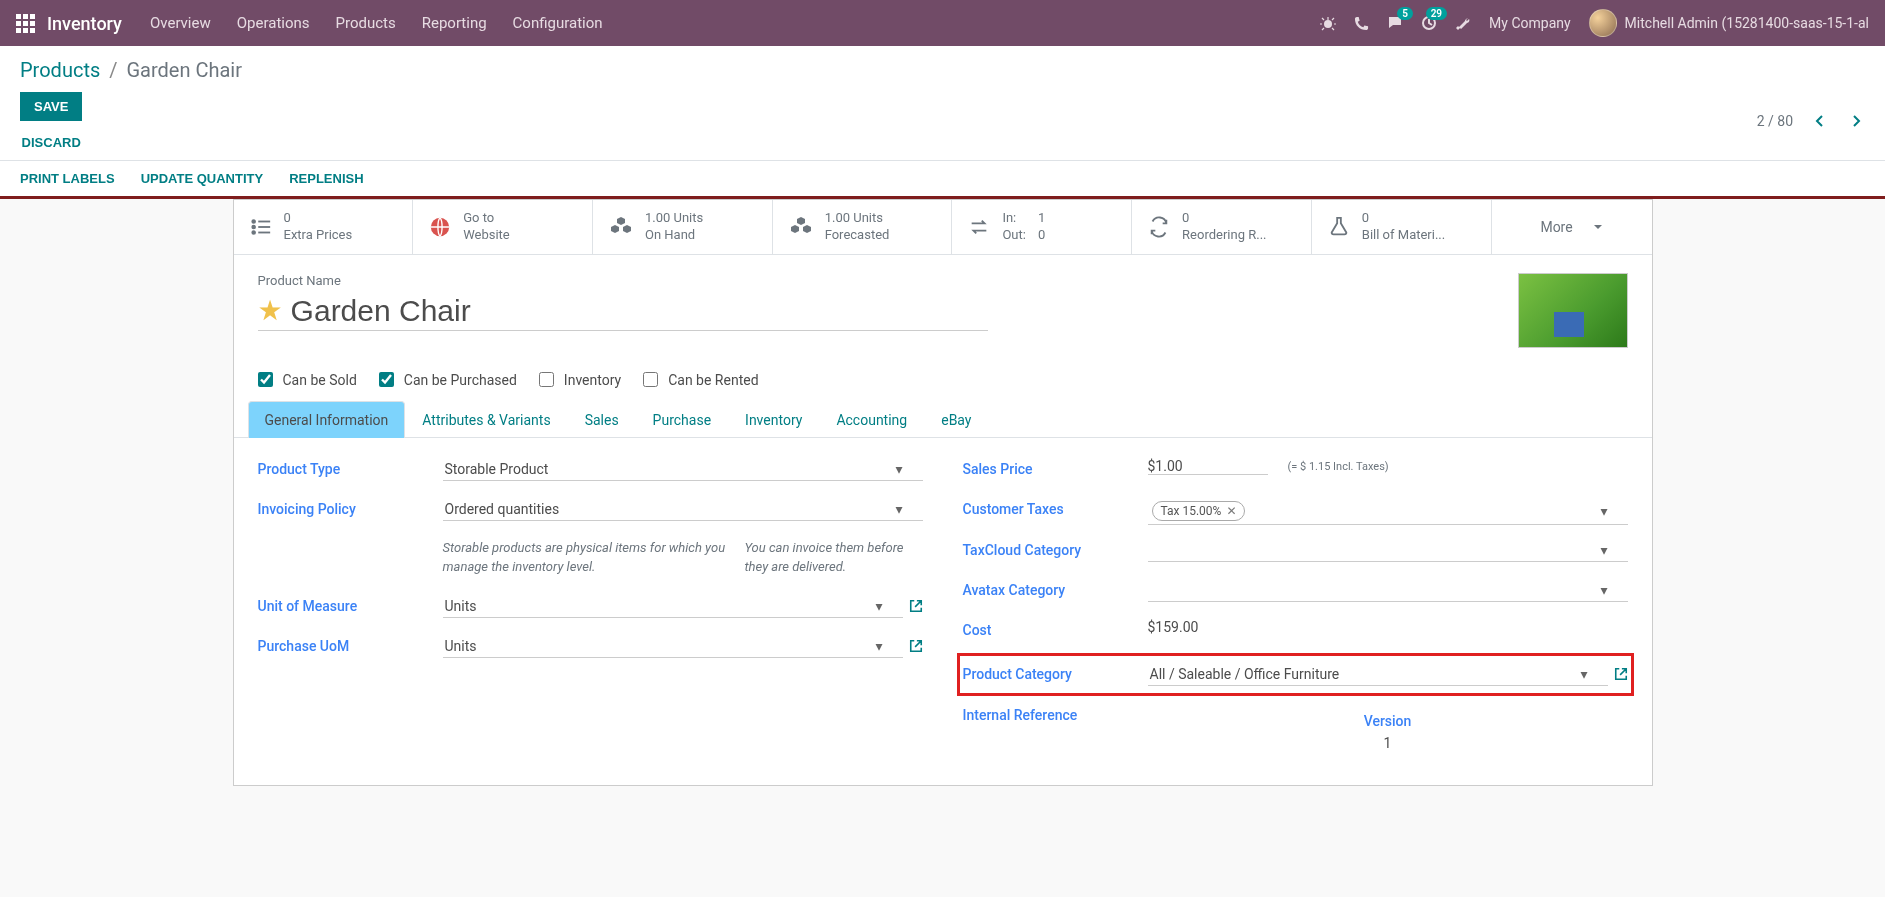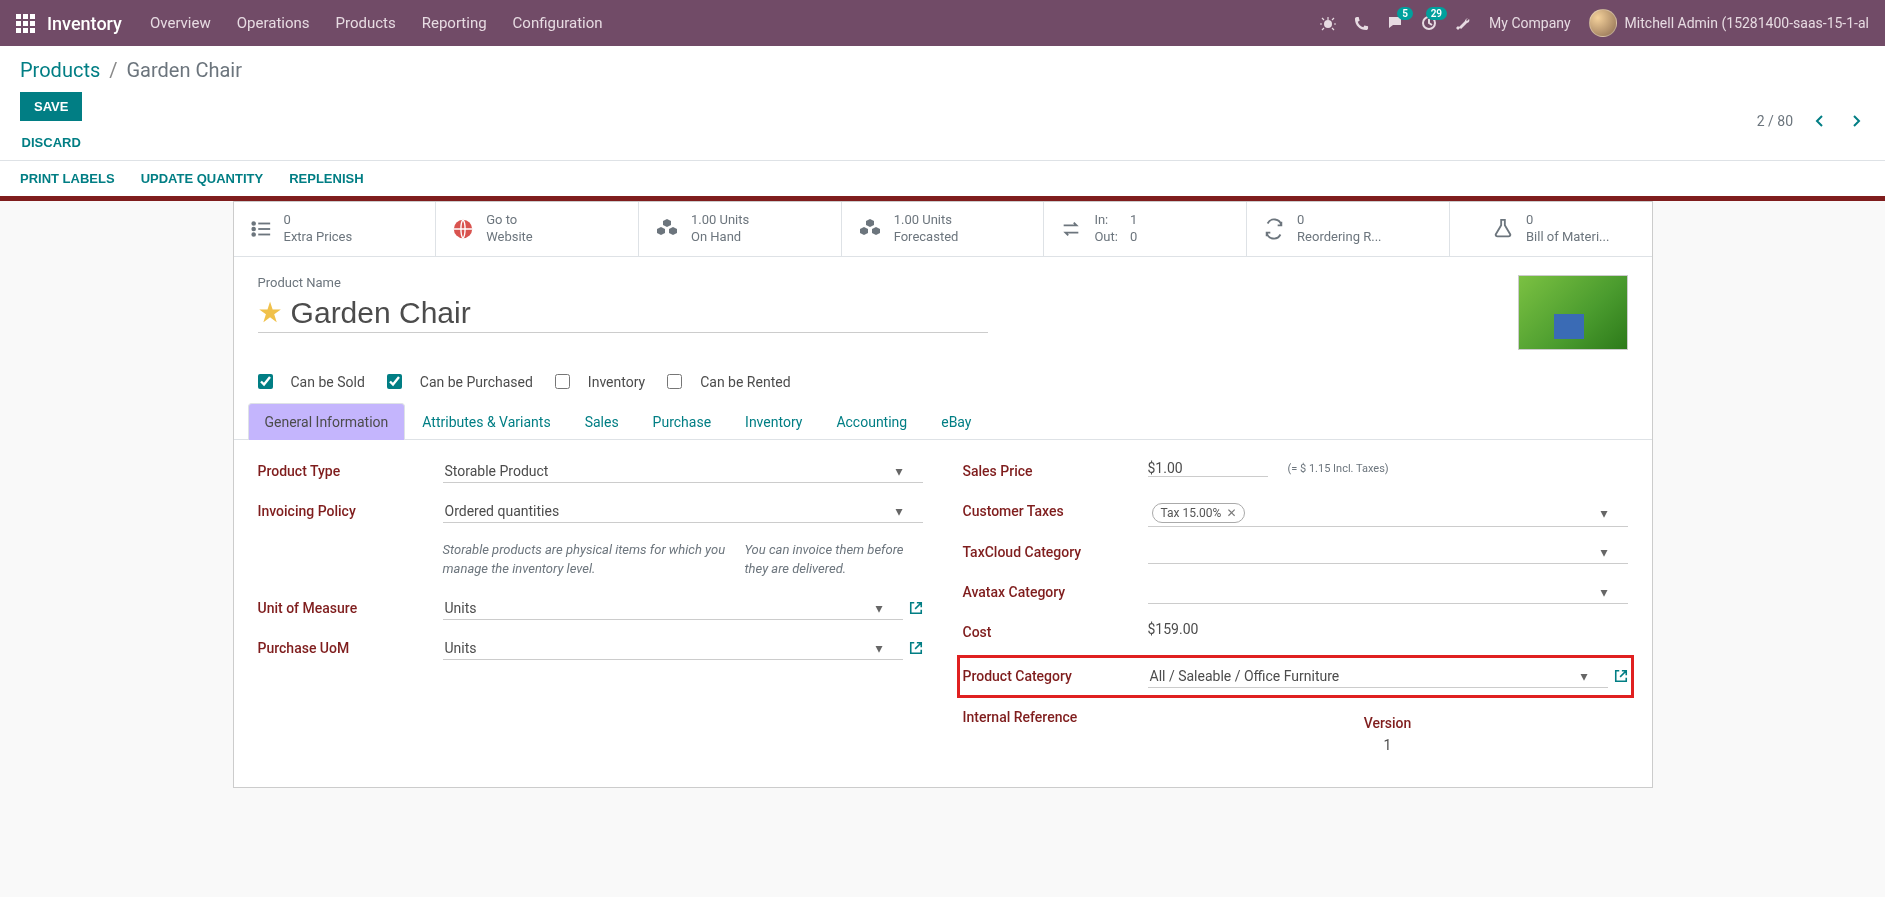--- a/index.html
+++ b/index.html
@@ -26,21 +26,21 @@
 .breadcrumb .sep { color: #888; margin: 0 4px; }
 .breadcrumb .current { color: #6c757d; }
 .cp-row { display:flex; justify-content:space-between; align-items:center; padding-bottom:10px; }
 .cp-left { display:flex; gap: 14px; align-items:center;flex-direction:column; }
 .btn-save { background:#017e84; color:#fff; border:none; padding: 7px 14px; font-weight:600; font-size:13px; cursor:pointer; }
 .btn-discard { background:none; border:none; color:#017e84; font-weight:600; font-size:13px; cursor:pointer; }
 .cp-right { display:flex; align-items:center; gap: 18px; color:#6c757d; }
 .pager-arrow { cursor:pointer; color:#017e84; font-size:16px; padding: 0 4px;}
 
 
-.status-bar { background:#fff; padding: 10px 20px; border-bottom:5px solid #7f1d1d; display:flex; gap: 26px; }
+.status-bar { background:#fff; padding: 10px 20px; border-bottom:3px solid #7f1d1d; display:flex; gap: 26px; }
 .status-bar button { background:none; border:none; color:#017e84; font-weight:600; font-size:13px; cursor:pointer; }
 
 
 .sheet-wrap { display:flex; justify-content:center; padding: 0; }
 .sheet { width: 1420px; max-width: 95%; background:#fff; border:1px solid #ccc; margin-top: 0; }
 
 
 .btn-box { display:flex; border-bottom:1px solid #dee2e6; flex-wrap:wrap; }
 .stat-btn { display:flex; align-items:center; gap:12px; padding: 10px 16px; border-right:1px solid #dee2e6; min-width: 160px; cursor:pointer; color:#6c757d; flex:1; }
 .stat-btn:last-child { border-right:none; justify-content:center; }
@@ -54,33 +54,33 @@
 .title-left { flex:1; }
 .field-label { color:#6c757d; font-size:13px; margin-bottom:4px; }
 .title-row { display:flex; align-items:center; gap:8px; border-bottom:1px solid #ccc; width: 730px; }
 .star-icon { color:#f0c14b; font-size:28px; cursor:pointer; }
 .title-input { border:none; font-size:30px; color:#4c4c4c; outline:none; width:100%; padding:2px 0;}
 .product-img { width:110px; height:75px; background: linear-gradient(135deg,#7bc142 0%, #4a9b2e 60%, #2d7a1a 100%); border:1px solid #ccc; position:relative; cursor:pointer; }
 .product-img::after { content:""; position:absolute; bottom:10px; left:35px; width:30px; height:25px; background:#3a6bb5; }
 
 
 .options-row { display:flex; gap:22px; padding: 18px 24px 12px 24px; }
-.opt { display:flex; align-items:center; gap:18px; font-size:14px; cursor:pointer; }
+.opt { display:flex; align-items:center; gap:10px; font-size:14px; cursor:pointer; }
 .opt input { width:15px; height:15px; accent-color:#017e84; }
 
 
 .tabs { display:flex; border-bottom:1px solid #dee2e6; padding: 0 14px; }
 .tab { padding: 10px 16px; color:#017e84; cursor:pointer; border:1px solid transparent; border-bottom:none; position:relative; top:1px; }
-.tab.active { color:#4c4c4c; border-color:#dee2e6; background:#c4b5fd; border-radius:4px 4px 0 0; }
+.tab.active { color:#4c4c4c; border-color:#dee2e6; background:#7dd3fc; border-radius:4px 4px 0 0; }
 
 
 .form-body { display:flex; padding: 20px 24px; gap: 40px; }
 .form-col { flex:1; }
 .form-row { display:flex; align-items:flex-start; margin-bottom: 14px; min-height:26px; }
-.form-row .fl { width: 185px; color:#7f1d1d; font-size:14px; font-weight:500; padding-top:3px; }
+.form-row .fl { width: 185px; color:#3b82f6; font-size:14px; font-weight:500; padding-top:3px; }
 .form-row .fv { flex:1; display:flex; align-items:center; gap:6px; }
 .sel { width:100%; border:none; border-bottom:1px solid #ccc; padding: 3px 20px 3px 2px; font-size:14px; color:#4c4c4c; background:#fff; position:relative; display:flex; justify-content:space-between; align-items:center; cursor:pointer; }
 .sel .caret { color:#666; }
 .ext-link { color:#017e84; cursor:pointer; font-size:13px; }
 .helptext { font-style:italic; color:#6c757d; font-size:13px; line-height:1.5; margin-bottom:4px; }
 .tax-tag { display:inline-flex; align-items:center; gap:5px; border:1px solid #aaa; border-radius:12px; padding: 2px 8px; font-size:12px; color:#555; }
 .tax-tag .x { cursor:pointer; color:#777; }
 .value-text { font-size:14px; color:#4c4c4c; }
 .hint-text { font-size:11px; color:#6c757d; margin-left:14px;}
 .highlight-row { outline: 3px solid #e02020; outline-offset: 3px; padding:4px 0;}
@@ -264,20 +264,28 @@
       <span class="sicon">
         <svg width="22" height="22" viewBox="0 0 24 24" fill="none" stroke="currentColor" stroke-width="2">
               <path d="M9 2h6M10 2v6l-6 10a2 2 0 0 0 2 2h12a2 2 0 0 0 2-2L14 8V2"></path>
             </svg>
       </span>
       <span class="stext">
         <span>0</span>
         <span>Bill of Materi...</span>
       </span>
     </div>
+    <div class="stat-btn more">
+      <span>More</span>
+      <span style="margin-left:8px;">
+        <svg width="10" height="10" viewBox="0 0 10 10" fill="currentColor">
+              <path d="M1 3l4 4 4-4z"></path>
+            </svg>
+      </span>
+    </div>
   </div>
 
   <div class="title-area">
     <div class="title-left">
       <div class="field-label">Product Name</div>
       <div class="title-row">
         <span class="star-icon">★</span>
         <input class="title-input" value="Garden Chair" style="">
       </div>
     </div>

